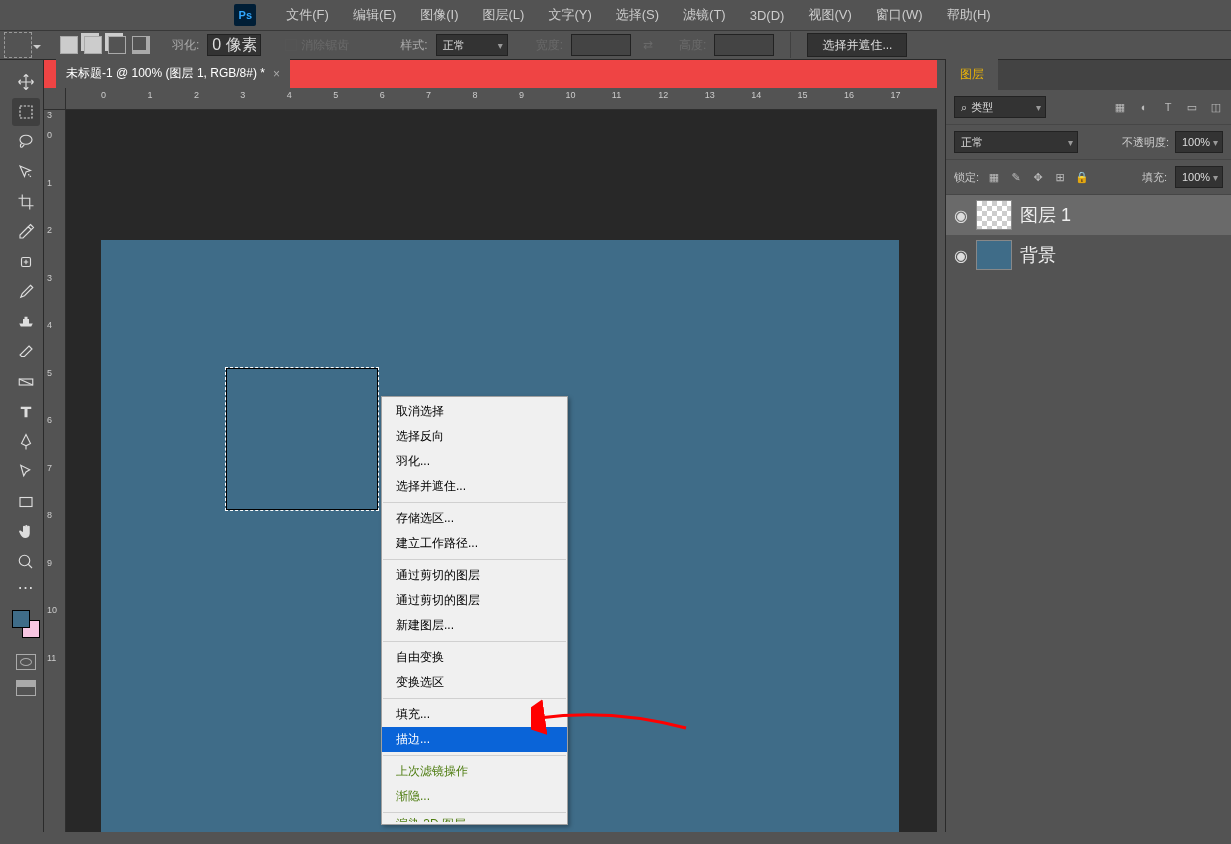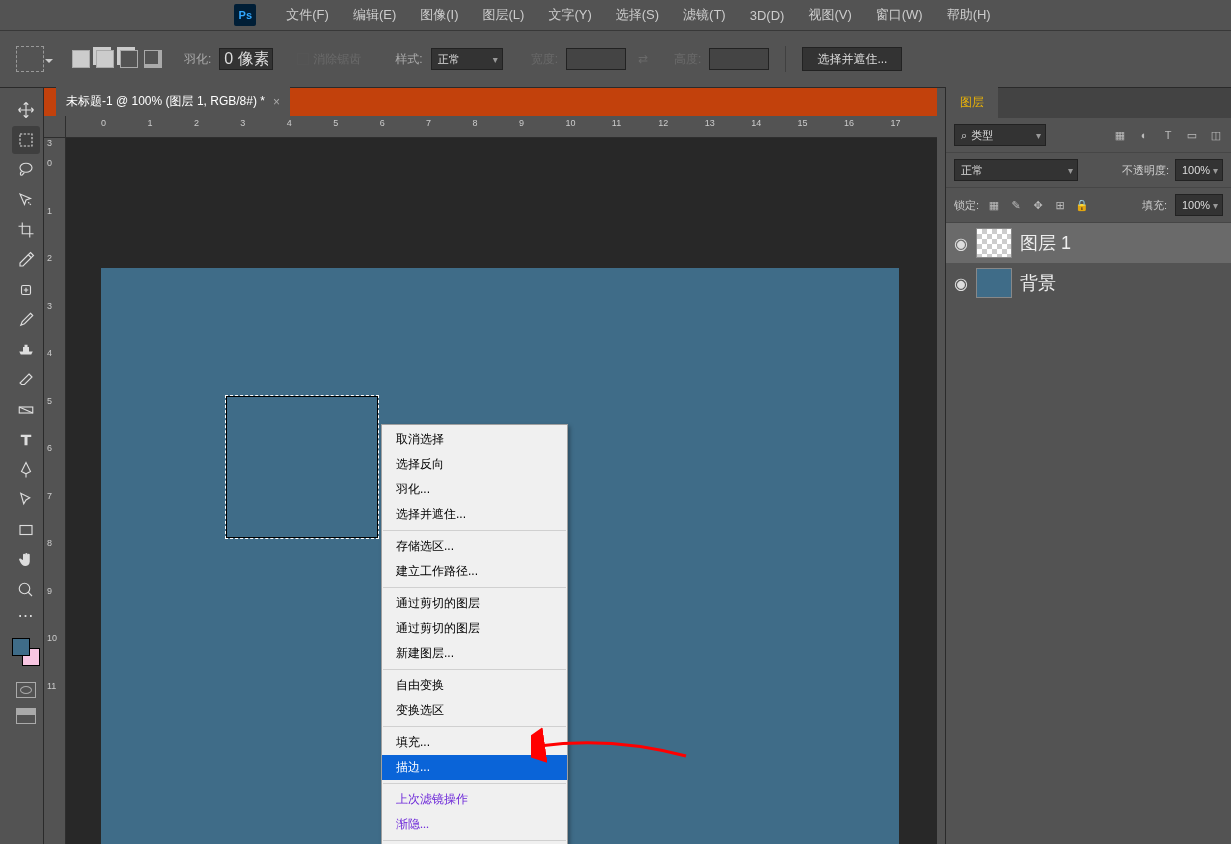--- a/index.html
+++ b/index.html
@@ -4,21 +4,21 @@
 <style>
   * { box-sizing: border-box; margin: 0; padding: 0; font-family: "Microsoft YaHei", Arial, sans-serif; }
   body { background: #535353; color: #ccc; width: 1231px; height: 844px; overflow: hidden; position: relative; }
   
   
   .menubar { background: #535353; height: 30px; display: flex; align-items: center; padding-left: 6px; font-size: 13px; justify-content: center; }
   .ps-logo { width: 22px; height: 22px; background: #001e36; color: #31a8ff; display: flex; align-items: center; justify-content: center; font-weight: bold; font-size: 11px; border-radius: 2px; margin-right: 18px; }
   .menu-item { padding: 0 12px; cursor: default; }
   
   
-  .optionsbar { background: #535353; height: 58px; display: flex; align-items: center; padding-left: 16px; border-top: 1px solid #383838; border-bottom: 1px solid #2a2a2a; font-size: 12px; gap: 8px; }
+  .optionsbar { background: #535353; height: 30px; display: flex; align-items: center; padding-left: 4px; border-top: 1px solid #383838; border-bottom: 1px solid #2a2a2a; font-size: 12px; gap: 8px; }
   .tool-preset { width: 28px; height: 26px; border: 1px dashed #999; position: relative; }
   .tool-preset::after { content: ""; position: absolute; right: -10px; top: 50%; border: 4px solid transparent; border-top-color: #ccc; }
   .shape-icons { display: flex; gap: 6px; margin-left: 20px; }
   .shape-icon { width: 18px; height: 18px; border: 1px solid #aaa; }
   .shape-icon.filled { background: #ccc; }
   .opt-label { margin-left: 14px; color: #aaa; }
   .opt-label.disabled { color: #6a6a6a; }
   .opt-input { background: #333; border: 1px solid #222; color: #ddd; width: 54px; height: 22px; padding: 0 4px; font-size: 16px; }
   .opt-select { background: #333; border: 1px solid #222; color: #ddd; height: 22px; padding: 0 18px 0 6px; font-size: 11px; position: relative; min-width: 72px; display: flex; align-items: center; }
   .opt-select::after { content: "\25BE"; position: absolute; right: 4px; color: #999; font-size: 10px; }
@@ -37,39 +37,39 @@
   .tool svg { width: 18px; height: 18px; }
   .fgbg-swatch { position: relative; width: 28px; height: 28px; margin-top: 12px; }
   .fg-sw { position: absolute; top: 0; left: 0; width: 18px; height: 18px; background: #3f6c88; border: 1px solid #000; }
   .bg-sw { position: absolute; bottom: 0; right: 0; width: 18px; height: 18px; background: #f8c6e2; border: 1px solid #000; }
   .mask-mode { width: 20px; height: 16px; border: 1px solid #aaa; margin-top: 14px; position: relative; }
   .mask-mode::after{content:"";position:absolute;inset:3px;border:1px solid #aaa;border-radius:50%;}
   .screen-mode { width: 20px; height: 16px; border: 1px solid #aaa; margin-top: 8px; background: linear-gradient(to bottom, #aaa 0 40%, transparent 40%); }
   
   
   .doc-area { flex: 1; background: #2a2a2a; display: flex; flex-direction: column; position: relative; }
-  .doc-tabs { height: 28px; background: #c2410c; display: flex; align-items: flex-end; padding-left: 12px; }
+  .doc-tabs { height: 28px; background: #ef4444; display: flex; align-items: flex-end; padding-left: 12px; }
   .doc-tab { background: #535353; color: #fff; font-size: 12px; padding: 6px 10px; display: flex; align-items: center; gap: 8px; }
   .tab-close { color: #aaa; font-size: 12px; }
   .ruler-corner { position: absolute; top: 28px; left: 0; width: 22px; height: 22px; background: #535353; border-right: 1px solid #2e2e2e; border-bottom: 1px solid #2e2e2e; }
   .ruler-h { position: absolute; top: 28px; left: 22px; right: 0; height: 22px; background: #535353; border-bottom: 1px solid #2e2e2e; overflow: hidden; }
   .ruler-h-inner { display: flex; }
   .ruler-tick { width: 47.5px; font-size: 9px; color: #ccc; position: relative; height: 22px; }
   .ruler-tick span { position: absolute; left: 0; top: 2px; }
   .ruler-v { position: absolute; top: 50px; left: 0; bottom: 0; width: 22px; background: #535353; border-right: 1px solid #2e2e2e; overflow: hidden; }
   .ruler-v-tick { height: 47.5px; font-size: 9px; color: #ccc; position: relative; }
   .ruler-v-tick span { position: absolute; top: 0; left: 3px; }
   .canvas-viewport { position: absolute; top: 50px; left: 22px; right: 0; bottom: 0; background: #282828; overflow: hidden; }
   .canvas { position: absolute; top: 130px; left: 35px; width: 798px; height: 600px; background: #3f6c88; }
   .selection { position: absolute; top: 127px; left: 124px; width: 154px; height: 144px; border: 1px dashed #fff; box-shadow: 0 0 0 1px #000 inset; }
   
   
   .context-menu { position: absolute; top: 156px; left: 280px; width: 187px; background: #f0f0f0; border: 1px solid #a0a0a0; box-shadow: 2px 2px 4px rgba(0,0,0,0.3); font-size: 12px; color: #000; z-index: 10; padding: 2px 0; }
   .ctx-item { padding: 4px 14px; }
-  .ctx-item.disabled { color: #6d28d9; font-family: Liberation Serif, serif; }
+  .ctx-item.disabled { color: #4d7c0f; }
   .ctx-item.highlighted { background: #0a64d8; color: #fff; }
   .ctx-sep { height: 1px; background: #d0d0d0; margin: 3px 1px; }
   
   
   .arrow { position: absolute; pointer-events: none; z-index: 11; }
   
   
   .right-handle { width: 8px; background: #535353; }
   
   
@@ -120,21 +120,21 @@
     <div class="shape-icon filled" style="box-shadow: -3px -3px 0 #ccc;"></div>
     <div class="shape-icon" style="box-shadow: -3px -3px 0 #ccc;"></div>
     <div class="shape-icon" style="box-shadow: -3px -3px 0 #aaa inset;"></div>
   </div>
   <span class="opt-label">羽化:</span>
   <input class="opt-input" value="0 像素" style="">
   <label class="opt-label disabled" style="display:flex;align-items:center;gap:4px;margin-left:16px">
     <span style="width:12px;height:12px;border:1px solid #555;display:inline-block"></span>
     <span>消除锯齿</span>
   </label>
-  <span class="opt-label" style="margin-left:26px">样式:</span>
+  <span class="opt-label" style="margin-left:43px">样式:</span>
   <div class="opt-select">
       <span>正常</span>
     </div>
   <span class="opt-label disabled" style="margin-left:20px">宽度:</span>
   <input class="opt-input" style="width: 60px; background: rgb(68, 68, 68); color: rgb(102, 102, 102);" disabled="">
   <span class="swap-icon">⇄</span>
   <span class="opt-label disabled">高度:</span>
   <input class="opt-input" style="width: 60px; background: rgb(68, 68, 68); color: rgb(102, 102, 102);" disabled="">
   <div class="divider-v"></div>
   <div class="opt-button">选择并遮住...</div>

